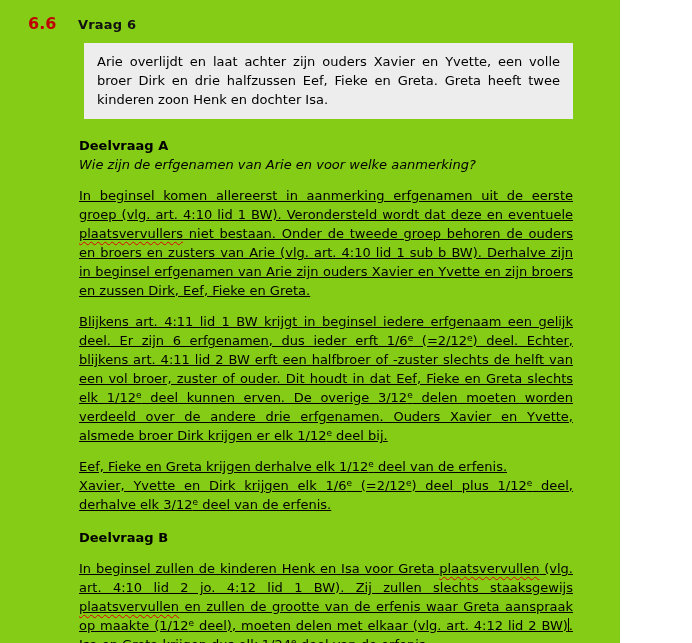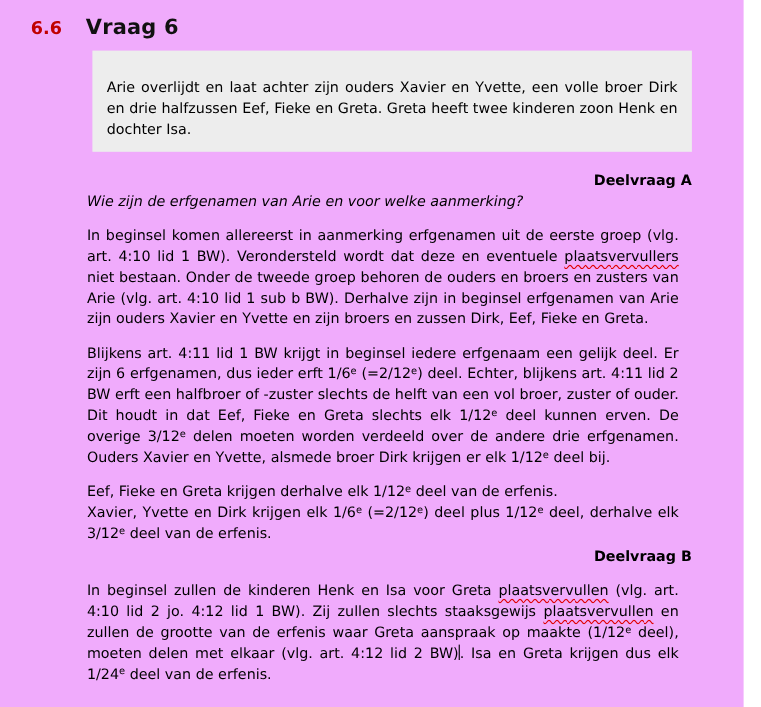--- a/index.html
+++ b/index.html
@@ -5,67 +5,68 @@
   :root {
     --section-number-color: #c00000;
     --case-box-bg: #ededed;
     --spell-underline: #e00000;
     --text-color: #000000;
   }
   * { margin: 0; padding: 0; box-sizing: border-box; }
   html, body { background: #ffffff; }
   .page {
     position: relative;
-    width: 676px;
+    width: 620px;
     height: 643px;
-    background: #f0abfc;
+    background: #84cc16;
     font-family: "DejaVu Sans", "Liberation Sans", sans-serif;
     color: var(--text-color);
     overflow: hidden;
   }
   .heading-row {
     display: flex;
     align-items: baseline;
     padding: 14px 47px 0 28px;
   }
   .heading-num {
     color: var(--section-number-color);
     font-weight: bold;
     font-size: 16px;
     width: 50px;
     flex: 0 0 50px;
   }
   .heading-title {
     font-weight: bold;
-    font-size: 19px;
+    font-size: 13px;
     color: #111111;
     letter-spacing: 0.2px;
   }
   .content {
     padding: 0 47px 0 79px;
     font-size: 13px;
     line-height: 19px;
     text-align: justify;
   }
   .case-box {
     background: var(--case-box-bg);
     margin: 10px 0 0 5px;
-    padding: 25px 13px 10px 13px;
+    padding: 9px 13px 10px 13px;
   }
   .subhead {
     font-weight: bold;
     margin: 17px 0 0 0;
-    text-align: right;
+    text-align: left;
   }
   .question {
     font-style: italic;
     margin: 0;
   }
   .para {
-    margin: 12px 12px 0 0;
+    margin: 12px 0 0 0;
+    text-decoration: underline;
   }
   .sup {
     font-size: 9px;
     line-height: 0;
     position: relative;
     top: -4px;
   }
   .spell {
     text-decoration-line: underline;
     text-decoration-style: wavy;
@@ -99,18 +100,18 @@
 
     <div>
       <p class="subhead">Deelvraag A</p>
       <p class="question"><span>Wie zijn de erfgenamen van Arie en voor welke aanmerking?</span></p>
       <p class="para"><span>In beginsel komen allereerst in aanmerking erfgenamen uit de eerste groep (vlg. art. 4:10 lid 1 BW). Verondersteld wordt dat deze en eventuele </span><span class="spell">plaatsvervullers</span><span> niet bestaan. Onder de tweede groep behoren de ouders en broers en zusters van Arie (vlg. art. 4:10 lid 1 sub b BW). Derhalve zijn in beginsel erfgenamen van Arie zijn ouders Xavier en Yvette en zijn broers en zussen Dirk, Eef, Fieke en Greta.</span></p>
       <p class="para"><span>Blijkens art. 4:11 lid 1 BW krijgt in beginsel iedere erfgenaam een gelijk deel. Er zijn 6 erfgenamen, dus ieder erft 1/6</span><span class="sup">e</span><span> (=2/12</span><span class="sup">e</span><span>) deel. Echter, blijkens art. 4:11 lid 2 BW erft een halfbroer of -zuster slechts de helft van een vol broer, zuster of ouder. Dit houdt in dat Eef, Fieke en Greta slechts elk 1/12</span><span class="sup">e</span><span> deel kunnen erven. De overige 3/12</span><span class="sup">e</span><span> delen moeten worden verdeeld over de andere drie erfgenamen. Ouders Xavier en Yvette, alsmede broer Dirk krijgen er elk 1/12</span><span class="sup">e</span><span> deel bij.</span></p>
       <p class="para"><span>Eef, Fieke en Greta krijgen derhalve elk 1/12</span><span class="sup">e</span><span> deel van de erfenis.</span><br><span>Xavier, Yvette en Dirk krijgen elk 1/6</span><span class="sup">e</span><span> (=2/12</span><span class="sup">e</span><span>) deel plus 1/12</span><span class="sup">e</span><span> deel, derhalve elk 3/12</span><span class="sup">e</span><span> deel van de erfenis.</span></p>
     </div>
 
     <div>
-      <p class="subhead" style="margin-top:2px">Deelvraag B</p>
+      <p class="subhead" style="margin-top:14px">Deelvraag B</p>
       <p class="para"><span>In beginsel zullen de kinderen Henk en Isa voor Greta </span><span class="spell">plaatsvervullen</span><span> (vlg. art. 4:10 lid 2 jo. 4:12 lid 1 BW). Zij zullen slechts staaksgewijs </span><span class="spell">plaatsvervullen</span><span> en zullen de grootte van de erfenis waar Greta aanspraak op maakte (1/12</span><span class="sup">e</span><span> deel), moeten delen met elkaar (vlg. art. 4:12 lid 2 BW)</span><span class="caret"></span><span>. Isa en Greta krijgen dus elk 1/24</span><span class="sup">e</span><span> deel van de erfenis.</span></p>
     </div>
 
   </div>
 </div>
 
 </body></html>

